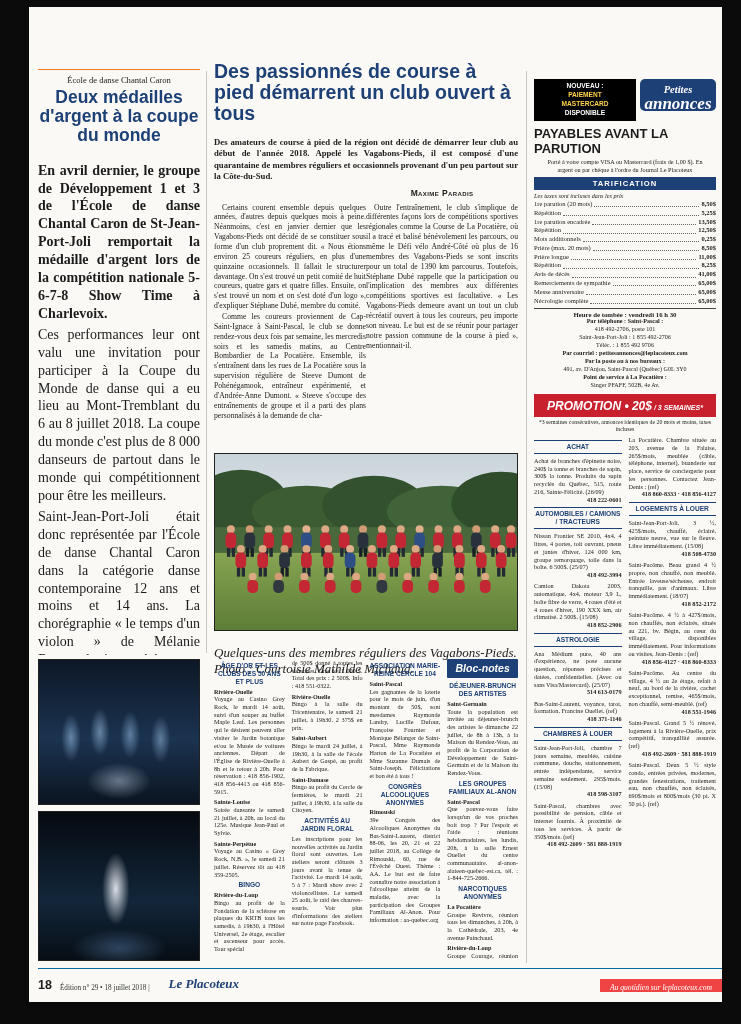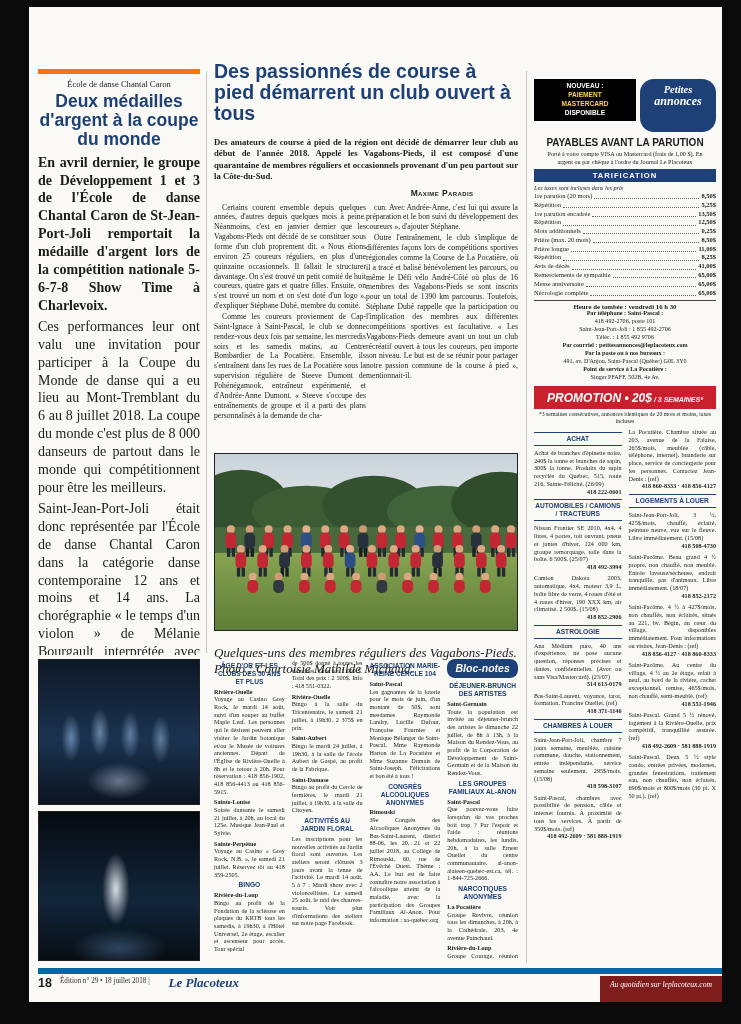--- a/index.html
+++ b/index.html
@@ -4,23 +4,23 @@
 <style>
 *{margin:0;padding:0;box-sizing:border-box}
 body{background:#2a2a2a;font-family:"Liberation Serif",serif}
 .scan{position:relative;width:741px;height:1024px;margin:0 auto;background:#0b0b0b;overflow:hidden}
 .page{position:absolute;left:29px;top:7px;width:693px;height:995px;background:#faf9f5;color:#1c1c1c;overflow:hidden}
 .vline{position:absolute;width:0;border-left:1px solid #c9c6bd}
 #v1{left:177px;top:64px;height:582px}
 #v2{left:497px;top:64px;height:892px}
 
 
-.col-left{position:absolute;left:9px;top:62px;width:162px;height:586px;overflow:hidden;border-top:5px solid #f97316;padding-top:5px}
+.col-left{position:absolute;left:9px;top:62px;width:162px;height:586px;overflow:hidden;border-top:1px solid #f97316;padding-top:5px}
 .kicker{text-align:center;font-size:8.6px;margin-bottom:3px}
-.h-dance{color:#1d4076;font-family:"Liberation Sans",sans-serif;font-weight:bold;font-size:17.5px;line-height:1.08;text-align:center;margin-bottom:5px}
+.h-dance{color:#1d4076;font-family:"Liberation Sans",sans-serif;font-weight:bold;font-size:17.5px;line-height:1.08;text-align:center;margin-bottom:17px}
 .col-left p{font-size:14px;line-height:1.28;text-align:justify;margin-bottom:3px;hyphens:auto}
 .col-left p.lede{font-weight:bold}
 .photos-note{font-weight:bold;font-style:italic}
 .dance-photo{position:absolute;left:9px;width:162px;border:1px solid #222}
 #dp1{top:652px;height:146px;background:
  radial-gradient(ellipse 46px 26px at 50% 84%, rgba(190,205,225,.5), rgba(190,205,225,0) 70%),
  radial-gradient(ellipse 13px 32px at 20% 54%, rgba(140,175,215,.65), rgba(140,175,215,0) 75%),
  radial-gradient(ellipse 13px 32px at 38% 50%, rgba(155,188,222,.6), rgba(155,188,222,0) 75%),
  radial-gradient(ellipse 13px 32px at 57% 52%, rgba(140,175,215,.6), rgba(140,175,215,0) 75%),
  radial-gradient(ellipse 13px 32px at 76% 55%, rgba(150,185,220,.55), rgba(150,185,220,0) 75%),
@@ -41,31 +41,31 @@
 .photo-block{position:absolute;left:185px;top:446px;width:304px}
 .photo-runner{display:block;width:304px;height:178px;border:1px solid #222}
 .caption{font-size:13px;font-weight:normal;font-style:italic;line-height:1.25;margin-top:14px}
 
 
 .community{position:absolute;left:185px;top:652px;width:304px;height:302px;overflow:hidden;display:flex;gap:7px}
 .comm-col{flex:1;min-width:0}
 .comm-header{color:#1d4076;font-family:"Liberation Sans",sans-serif;font-weight:bold;font-size:6.6px;line-height:1.2;text-align:center;margin:3px 0 2px}
 .comm-item{font-size:6.2px;line-height:1.24;text-align:justify;margin-bottom:3px;hyphens:auto}
 .comm-item b{display:block}
-.bloc-badge{background:#1d4076;color:#fff;font-family:"Liberation Sans",sans-serif;font-style:italic;font-weight:bold;font-size:10.5px;text-align:center;border-radius:8px;padding:3px 0 4px;margin-bottom:4px}
+.bloc-badge{background:#1d4076;color:#fff;font-family:"Liberation Sans",sans-serif;font-style:italic;font-weight:bold;font-size:10.5px;text-align:center;border-radius:1px;padding:3px 0 4px;margin-bottom:4px}
 
 
 .col-right{position:absolute;left:505px;top:72px;width:182px;height:884px;overflow:hidden}
 .cl-top{display:flex;gap:4px;margin-bottom:5px}
 .new-box{width:102px;height:42px;background:#000;color:#fff;font-family:"Liberation Sans",sans-serif;font-weight:bold;font-size:6.6px;line-height:1.35;text-align:center;display:flex;flex-direction:column;justify-content:center}
 .new-box .yel{color:#ffd34d}
-.pa-box{flex:1;height:53px;background:#1d4076;color:#fff;border-radius:14px;text-align:center;font-weight:bold;font-style:italic}
+.pa-box{flex:1;height:32px;background:#1d4076;color:#fff;border-radius:5px;text-align:center;font-weight:bold;font-style:italic}
 .pa-box .l1{font-size:10.5px;padding-top:5px}
-.pa-box .l2{font-size:12px;margin-top:-1px}
-.payables-title{font-family:"Liberation Sans",sans-serif;font-weight:bold;font-size:10px;text-align:center;margin:2px 0}
+.pa-box .l2{font-size:17px;margin-top:-1px}
+.payables-title{font-family:"Liberation Sans",sans-serif;font-weight:bold;font-size:13px;text-align:left;margin:2px 0}
 .payables-text{font-size:6.2px;line-height:1.3;text-align:center;margin-bottom:3px;padding:0 6px}
 .tarif-band{background:#1d4076;color:#fff;font-family:"Liberation Sans",sans-serif;font-weight:bold;font-size:7.6px;text-align:center;padding:2px 0;letter-spacing:1px}
 .taxes-note{font-size:6.2px;font-style:italic;margin:2px 0 1px}
 .trow{display:flex;align-items:flex-end;font-size:6.5px;line-height:1.35}
 .trow .dots{flex:1;border-bottom:1px dotted #666;margin:0 2px 1.5px}
 .trow .tp{font-weight:bold}
 .deadline{border-top:1px solid #444;margin-top:3px;padding-top:2px;text-align:center}
 .deadline .dtitle{font-weight:bold;font-size:6.8px}
 .deadline .dl{font-size:6.1px;line-height:1.3}
 .deadline .dl.b{font-weight:bold}
@@ -73,25 +73,25 @@
 .promo .big{font-size:12px}
 .promo .sm{font-size:7px}
 .promo-note{font-size:5.8px;text-align:center;line-height:1.25;margin:2px 4px 3px}
 .cl-ads{display:flex;gap:7px}
 .cl-col{flex:1;min-width:0}
 .ad-header{color:#1d4076;font-family:"Liberation Sans",sans-serif;font-weight:bold;font-size:6.6px;line-height:1.2;text-align:center;border-top:1px solid #1d4076;border-bottom:1px solid #1d4076;padding:2px 0;margin:4px 0 3px}
 .ad{font-size:6.2px;line-height:1.25;text-align:justify;margin-bottom:3.5px;hyphens:auto}
 .ad .phone{display:block;text-align:right;font-weight:bold}
 
 
-.footer{position:absolute;left:9px;right:0;bottom:10px;height:24px;border-top:6px solid #0369a1;display:flex;align-items:flex-start}
+.footer{position:absolute;left:9px;right:0;bottom:10px;height:24px;border-top:1px solid #0369a1;display:flex;align-items:flex-end}
 .pnum{font-family:"Liberation Sans",sans-serif;font-weight:bold;font-size:12.5px;margin-top:2px}
 .ed{font-size:7.2px;color:#333;margin-left:8px;margin-top:3px}
 .brand{color:#1d4076;font-weight:bold;font-style:italic;font-size:13px;margin-left:19px;margin-top:1px}
-.tagline{margin-left:auto;background:#7f1d1d;color:#fff;font-style:italic;font-size:7.6px;padding:4px 10px 23px;margin-top:2px}
+.tagline{margin-left:auto;background:#ef4444;color:#fff;font-style:italic;font-size:7.6px;padding:4px 10px 0;margin-top:2px}
 </style>
 </head>
 <body>
 
 <div class="scan">
   <div class="page">
 
     <div class="vline" id="v1"></div>
     <div class="vline" id="v2"></div>
 
@@ -110,21 +110,20 @@
     <section class="center-text">
       <h1 class="h-run">Des passionnés de course à pied démarrent un club ouvert à tous</h1>
       <p class="lead">Des amateurs de course à pied de la région ont décidé de démarrer leur club au début de l'année 2018. Appelé les Vagabons-Pieds, il est composé d'une quarantaine de membres réguliers et occasionnels provenant d'un peu partout sur la Côte-du-Sud.</p>
       <div class="byline">Maxime Paradis</div>
       <div class="runcols">
         <div>
           <p>Certains courent ensemble depuis quelques années, d'autres depuis quelques mois à peine. Néanmoins, c'est en janvier dernier que les Vagabons-Pieds ont décidé de se constituer sous forme d'un club proprement dit. « Nous étions environ 25 coureurs réguliers, en plus d'une quinzaine occasionnels. Il fallait le structurer davantage. On s'est trouvé un petit comité de huit coureurs, quatre gars et quatre filles. Ensuite, on s'est trouvé un nom et on s'est doté d'un logo », d'expliquer Stéphane Dubé, membre du comité.</p>
           <p>Comme les coureurs proviennent de Cap-Saint-Ignace à Saint-Pascal, le club se donne rendez-vous deux fois par semaine, les mercredis soirs et les samedis matins, au Centre Bombardier de La Pocatière. Ensemble, ils s'entraînent dans les rues de La Pocatière sous la supervision régulière de Steeve Dumont de Pohénégamook, entraîneur expérimenté, et d'Andrée-Anne Dumont. « Steeve s'occupe des entraînements de groupe et il a parti des plans personnalisés à la demande de cha-</p>
         </div>
         <div>
-          <p>cun. Avec Andrée-Anne, c'est lui qui assure la préparation et le bon suivi du développement des coureurs », d'ajouter Stéphane.</p>
           <p>Outre l'entraînement, le club s'implique de différentes façons lors de compétitions sportives régionales comme la Course de La Pocatière, où il a tracé et balisé bénévolement les parcours, ou même le Défi vélo André-Côté où plus de 16 membres des Vagabons-Pieds se sont inscrits pour un total de 1390 km parcourus. Toutefois, Stéphane Dubé rappelle que la participation ou l'implication des membres aux différentes compétitions sportives est facultative. « Les Vagabons-Pieds demeure avant un tout un club récréatif ouvert à tous les coureurs, peu importe son niveau. Le but est de se réunir pour partager notre passion commune de la course à pied », mentionnait-il.</p>
         </div>
       </div>
     </section>
 
     <div class="photo-block">
       <svg class="photo-runner" viewBox="0 0 304 178" preserveAspectRatio="none" xmlns="http://www.w3.org/2000/svg">
         <defs>
           <linearGradient id="sky" x1="0" y1="0" x2="0" y2="1">
             <stop off="" offset="0" stop-color="#c9d3da"></stop>

